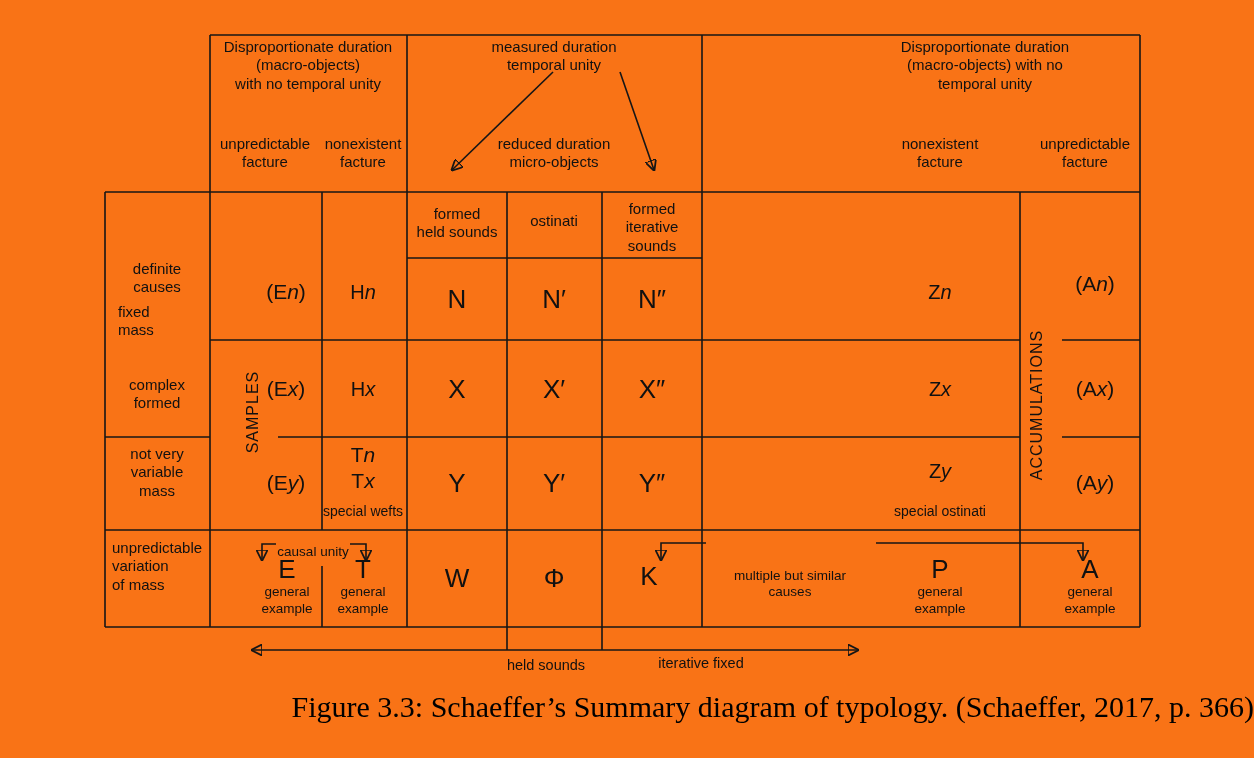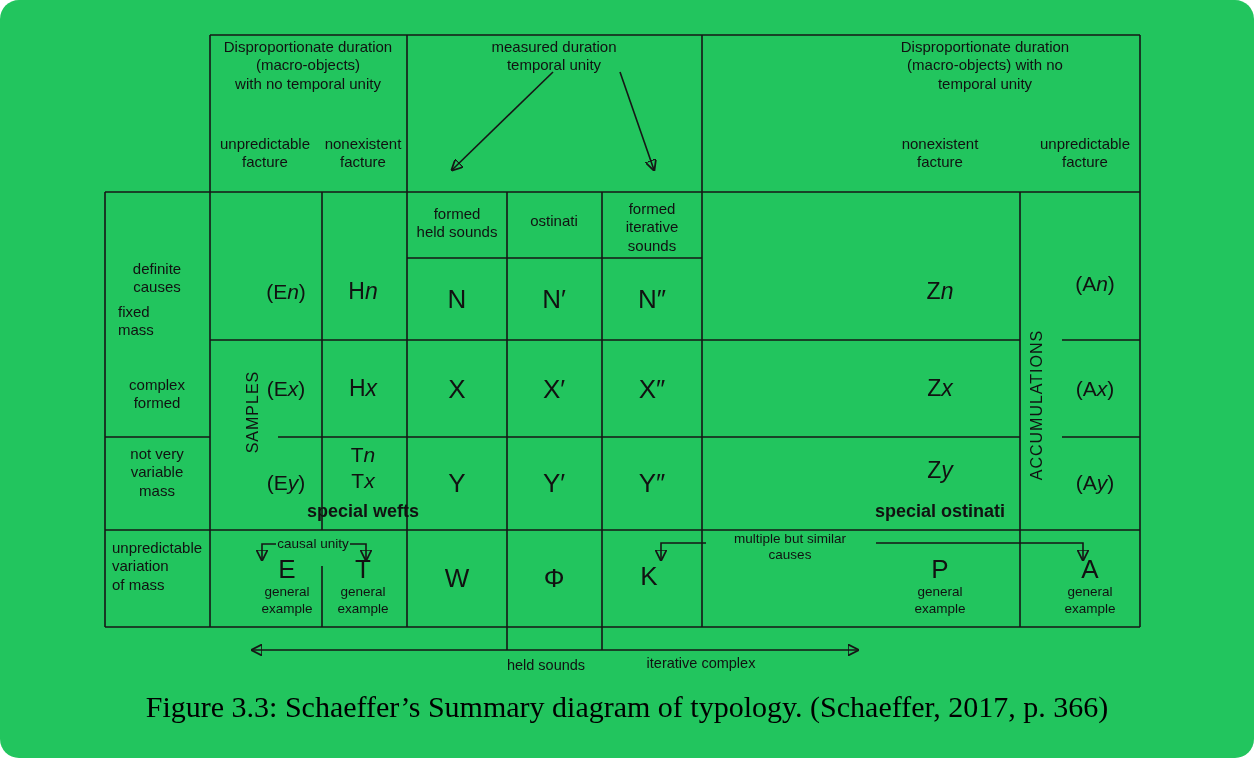--- a/index.html
+++ b/index.html
@@ -1,40 +1,39 @@
 <!DOCTYPE html>
 <html><head>
 <meta charset="utf-8">
 <style>
   html,body { margin:0; padding:0; background:#ffffff; }
   #page {
-    position:relative; width:1254px; height:758px; background:#22c55e;
+    position:relative; width:1254px; height:758px; background:#f97316;
     font-family:"Liberation Sans","DejaVu Sans",sans-serif; color:#111;
     overflow:hidden;
-    border-radius:19px;
   }
   .t {
     position:absolute; transform:translate(-50%,-50%);
     text-align:center; white-space:pre-line; font-size:15px; line-height:1.22;
     color:#111;
   }
   .la { text-align:left; transform:translate(0,-50%); }
   .big   { font-size:26px; line-height:1.1; }
-  .mid   { font-size:23px; line-height:1.1; }
+  .mid   { font-size:20px; line-height:1.1; }
   .paren { font-size:21px; line-height:1.1; }
-  .note  { font-size:18px;font-weight:bold; }
+  .note  { font-size:14px; }
   .ge    { font-size:13.5px; line-height:1.25; }
-  .ann   { font-size:13.5px; }
+  .ann   { font-size:13.5px;margin-top:8px; }
   .bl    { font-size:14.5px; }
   .vert  {
     transform:translate(-50%,-50%) rotate(-90deg);
     font-size:16px; letter-spacing:1px; white-space:nowrap;
   }
   .cap {
-    position:absolute; left:0; right:0; top:690px; text-align:center;
+    position:absolute; left:0; right:0; top:690px; text-align:right;
     font-family:"Liberation Serif","DejaVu Serif",serif; font-size:30px; color:#000;
   }
   i { font-style:italic; }
   svg line, svg path { stroke:#161616; stroke-width:1.6; fill:none; }
 </style>
 </head>
 <body>
 
 <div id="page">
 
@@ -98,20 +97,22 @@
   <div class="t" style="left:554px;top:56px">measured duration
 temporal unity</div>
   <div class="t" style="left:985px;top:65px">Disproportionate duration
 (macro-objects) with no
 temporal unity</div>
 
   <div class="t" style="left:265px;top:153px">unpredictable
 facture</div>
   <div class="t" style="left:363px;top:153px">nonexistent
 facture</div>
+  <div class="t" style="left:554px;top:153px">reduced duration
+micro-objects</div>
   <div class="t" style="left:940px;top:153px">nonexistent
 facture</div>
   <div class="t" style="left:1085px;top:153px">unpredictable
 facture</div>
 
   <div class="t" style="left:457px;top:223px">formed
 held sounds</div>
   <div class="t" style="left:554px;top:221px">ostinati</div>
   <div class="t" style="left:652px;top:227px">formed
 iterative
@@ -170,20 +171,20 @@
   <div class="t big" style="left:554px;top:578px">Φ</div>
   <div class="t big" style="left:649px;top:576px">K</div>
   <div class="t big" style="left:940px;top:569px">P</div>
   <div class="t ge" style="left:940px;top:601px">general
 example</div>
   <div class="t big" style="left:1090px;top:569px">A</div>
   <div class="t ge" style="left:1090px;top:601px">general
 example</div>
 
   <div class="t ann" style="left:313px;top:544px">causal unity</div>
-  <div class="t ann" style="left:790px;top:547px">multiple but similar
+  <div class="t ann" style="left:790px;top:576px">multiple but similar
 causes</div>
   <div class="t bl" style="left:546px;top:666px">held sounds</div>
-  <div class="t bl" style="left:701px;top:664px">iterative complex</div>
+  <div class="t bl" style="left:701px;top:664px">iterative fixed</div>
 
   <div class="cap">Figure 3.3: Schaeffer’s Summary diagram of typology. (Schaeffer, 2017, p. 366)</div>
 
 </div>
 
 </body></html>

